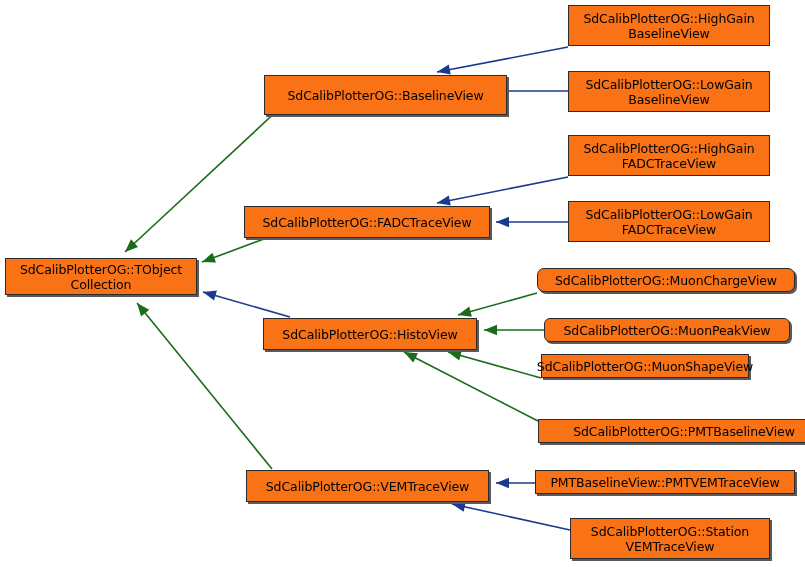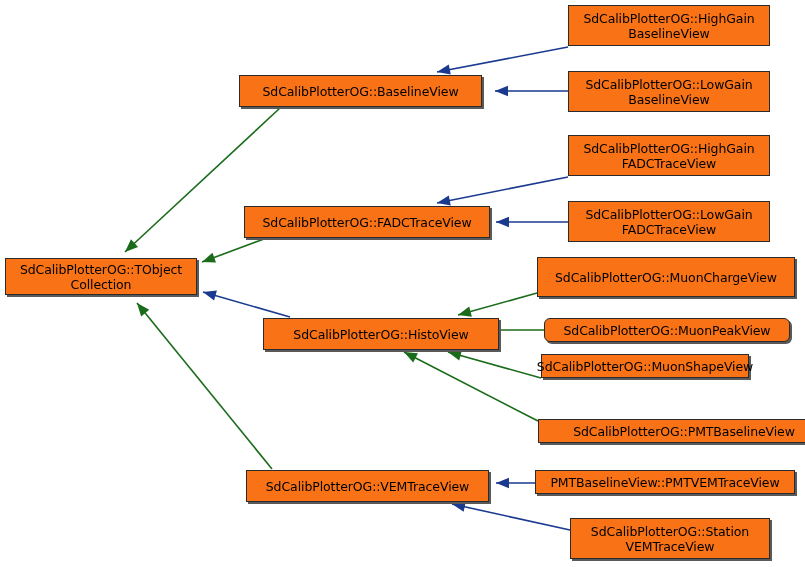--- a/index.html
+++ b/index.html
@@ -112,21 +112,21 @@
         <path d="M 570,530 L 452,504" stroke="#1a3a8f" stroke-width="1.6" fill="none"></path>
         <polygon points="452,504 465.79705960179183,501.61648445681504 463.6347780172871,511.78921950444663" fill="#1a3a8f"></polygon>
       </g>
     </svg>
 
   <div id="nodes-layer">
       <div class="node-box shadowed" style="left: 5px; top: 258px; width: 192px; height: 37px;">
         <span class="node-label">SdCalibPlotterOG::TObject
 Collection</span>
       </div>
-      <div class="node-box shadowed" style="left: 239px; top: 75px; width: 243px; height: 32px;">
+      <div class="node-box shadowed" style="left: 264px; top: 75px; width: 243px; height: 40px;">
         <span class="node-label">SdCalibPlotterOG::BaselineView</span>
       </div>
       <div class="node-box" style="left: 568px; top: 5px; width: 202px; height: 41px;">
         <span class="node-label">SdCalibPlotterOG::HighGain
 BaselineView</span>
       </div>
       <div class="node-box" style="left: 568px; top: 71px; width: 202px; height: 41px;">
         <span class="node-label">SdCalibPlotterOG::LowGain
 BaselineView</span>
       </div>
@@ -134,24 +134,24 @@
         <span class="node-label">SdCalibPlotterOG::FADCTraceView</span>
       </div>
       <div class="node-box" style="left: 568px; top: 135px; width: 202px; height: 41px;">
         <span class="node-label">SdCalibPlotterOG::HighGain
 FADCTraceView</span>
       </div>
       <div class="node-box" style="left: 568px; top: 201px; width: 202px; height: 41px;">
         <span class="node-label">SdCalibPlotterOG::LowGain
 FADCTraceView</span>
       </div>
-      <div class="node-box shadowed" style="left: 263px; top: 318px; width: 236px; height: 32px;">
+      <div class="node-box shadowed" style="left: 263px; top: 318px; width: 214px; height: 32px;">
         <span class="node-label">SdCalibPlotterOG::HistoView</span>
       </div>
-      <div class="node-box shadowed" style="left: 537px; top: 257px; width: 258px; height: 40px;">
+      <div class="node-box shadowed" style="left: 537px; top: 268px; width: 258px; height: 24px; border-radius: 7px;">
         <span class="node-label">SdCalibPlotterOG::MuonChargeView</span>
       </div>
       <div class="node-box shadowed" style="left: 544px; top: 318px; width: 246px; height: 24px; border-radius: 6px;">
         <span class="node-label">SdCalibPlotterOG::MuonPeakView</span>
       </div>
       <div class="node-box shadowed" style="left: 541px; top: 354px; width: 208px; height: 24px;">
         <span class="node-label">SdCalibPlotterOG::MuonShapeView</span>
       </div>
       <div class="node-box shadowed" style="left: 538px; top: 419px; width: 292px; height: 24px;">
         <span class="node-label">SdCalibPlotterOG::PMTBaselineView</span>

